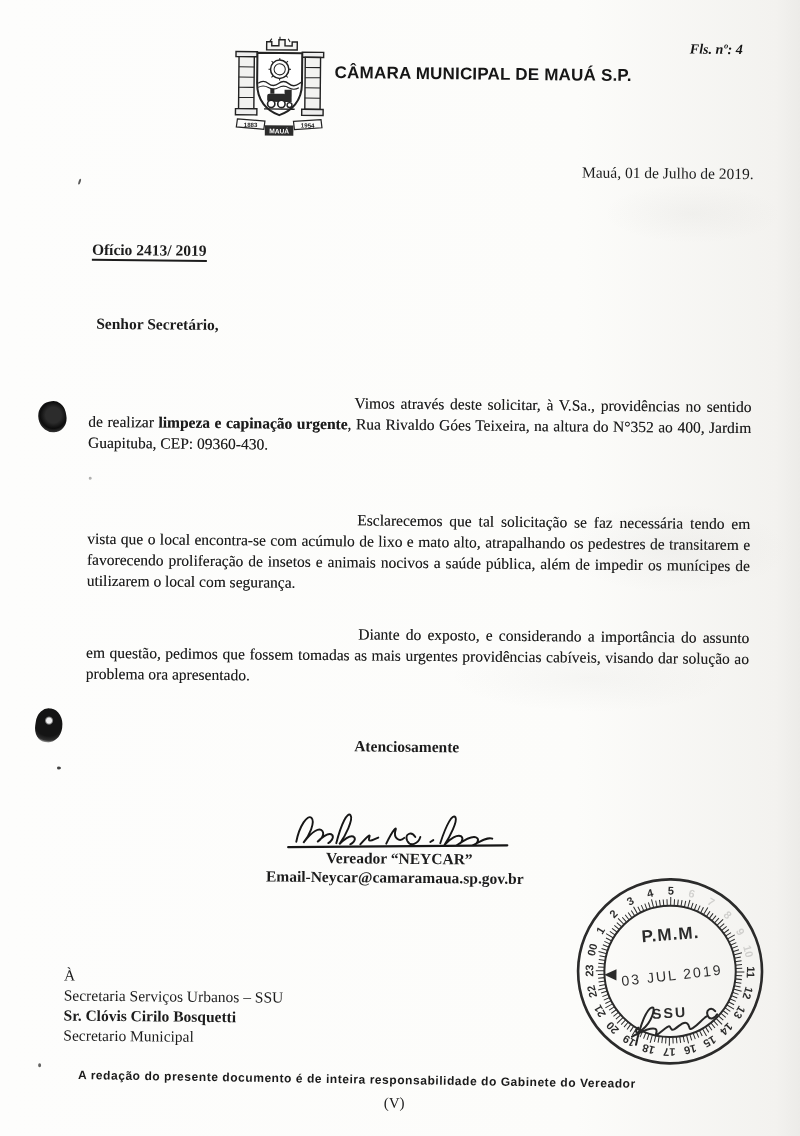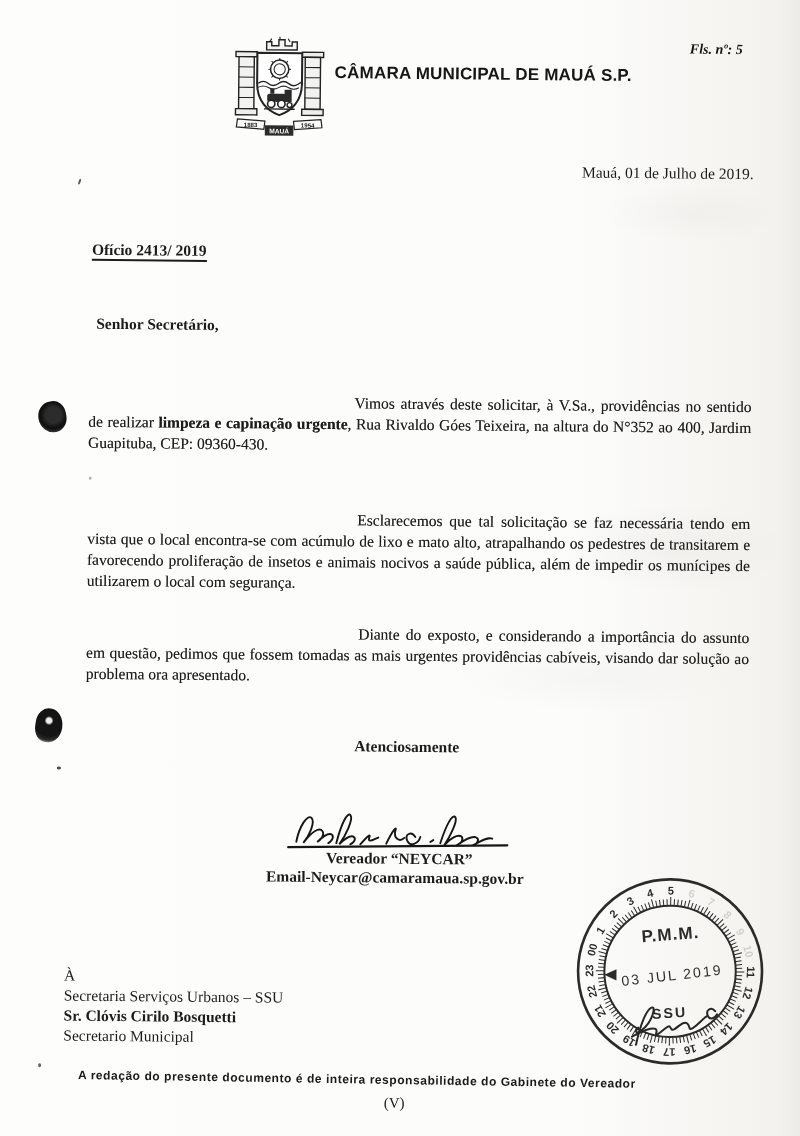--- a/index.html
+++ b/index.html
@@ -128,21 +128,21 @@
         <path d="M7,84 l27,2 l-1,8 l-27,-2 z" fill="#fbfbfa" stroke-width="1.2"></path>
         <path d="M62,86 l27,-2 l1,8 l-27,2 z" fill="#fbfbfa" stroke-width="1.2"></path>
         <path d="M34,90 h28 v10 h-28 z" fill="#2b2b2b" stroke="none"></path>
       </g>
       <text x="20" y="92" font-size="6" font-weight="bold" fill="#1c1c1c" text-anchor="middle" font-family="Liberation Sans, sans-serif">1883</text>
       <text x="76" y="92" font-size="6" font-weight="bold" fill="#1c1c1c" text-anchor="middle" font-family="Liberation Sans, sans-serif">1954</text>
       <text x="48" y="98" font-size="6.5" font-weight="bold" fill="#ffffff" text-anchor="middle" font-family="Liberation Sans, sans-serif">MAUÁ</text>
     </svg>
 
     <div class="org-title">CÂMARA MUNICIPAL DE MAUÁ S.P.</div>
-    <div class="fls">Fls. nº: 5</div>
+    <div class="fls">Fls. nº: 4</div>
 
     <div class="date-line">Mauá, 01 de Julho de 2019.</div>
 
     <div class="oficio">
       <span>Ofício 2413/ 2019</span>
     </div>
 
     <div class="salutation">Senhor Secretário,</div>
 
     <p class="body-text p1"><span>Vimos através deste solicitar, à V.Sa., providências no sentido de realizar </span><b>limpeza e capinação urgente</b><span>, Rua Rivaldo Góes Teixeira, na altura do N°352 ao 400, Jardim Guapituba, CEP: 09360-430.</span></p>

